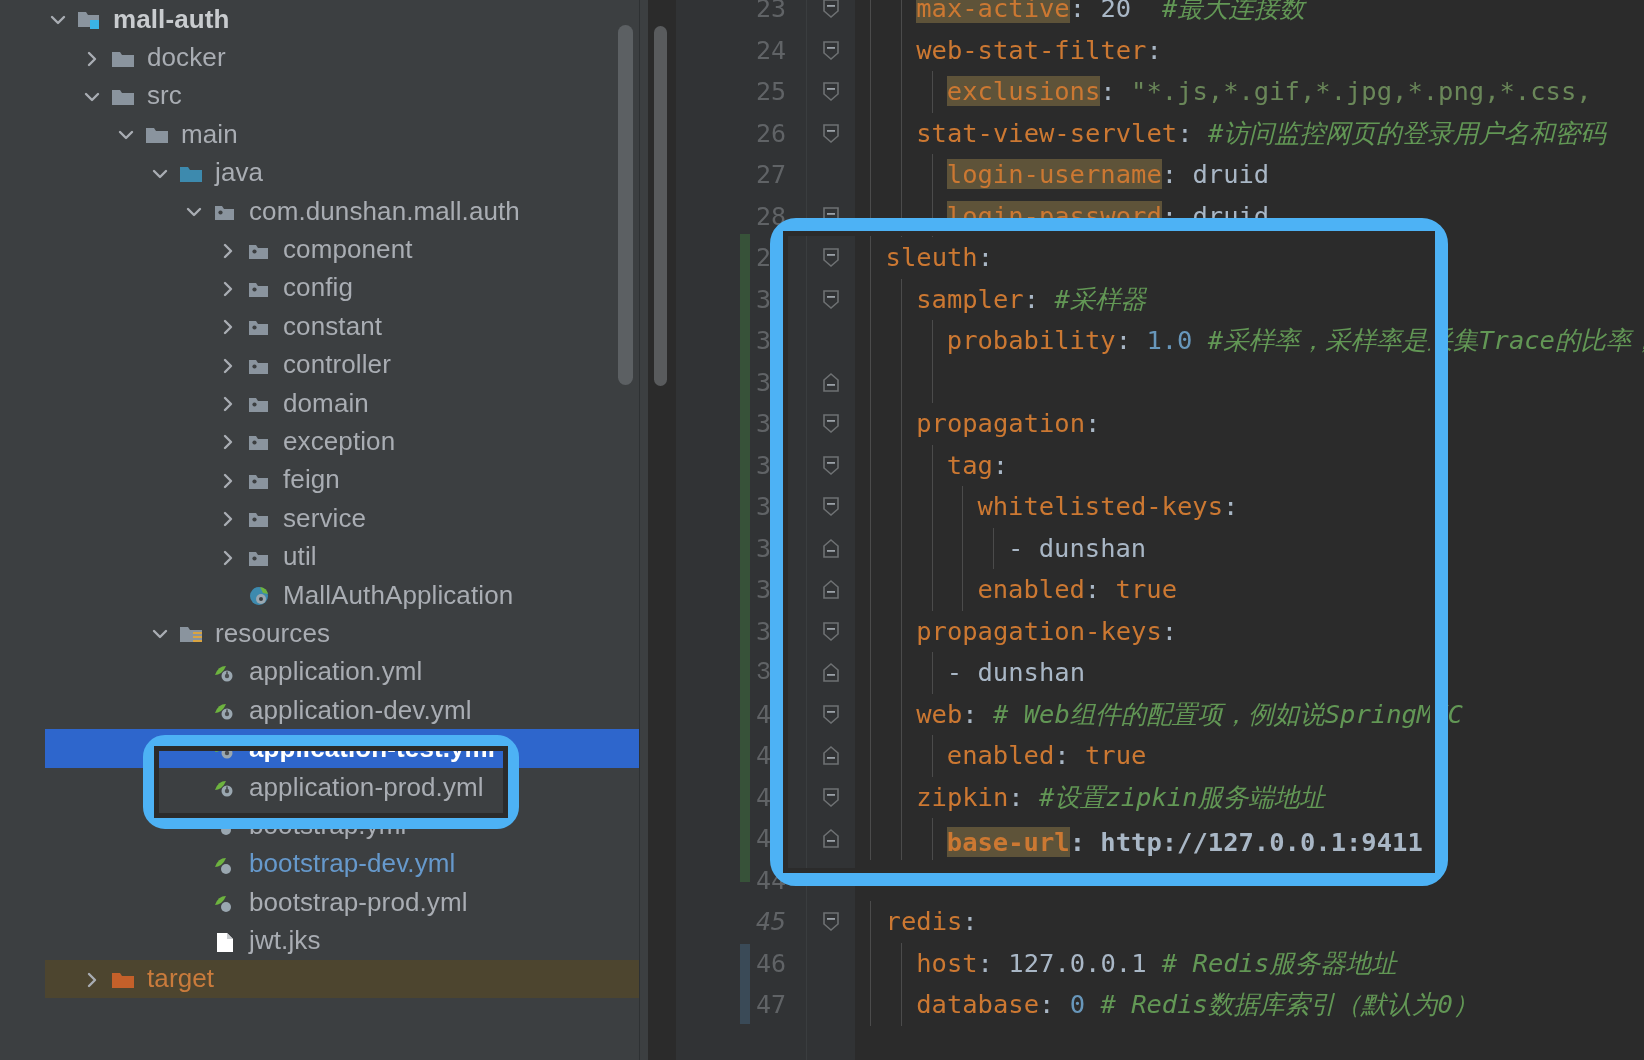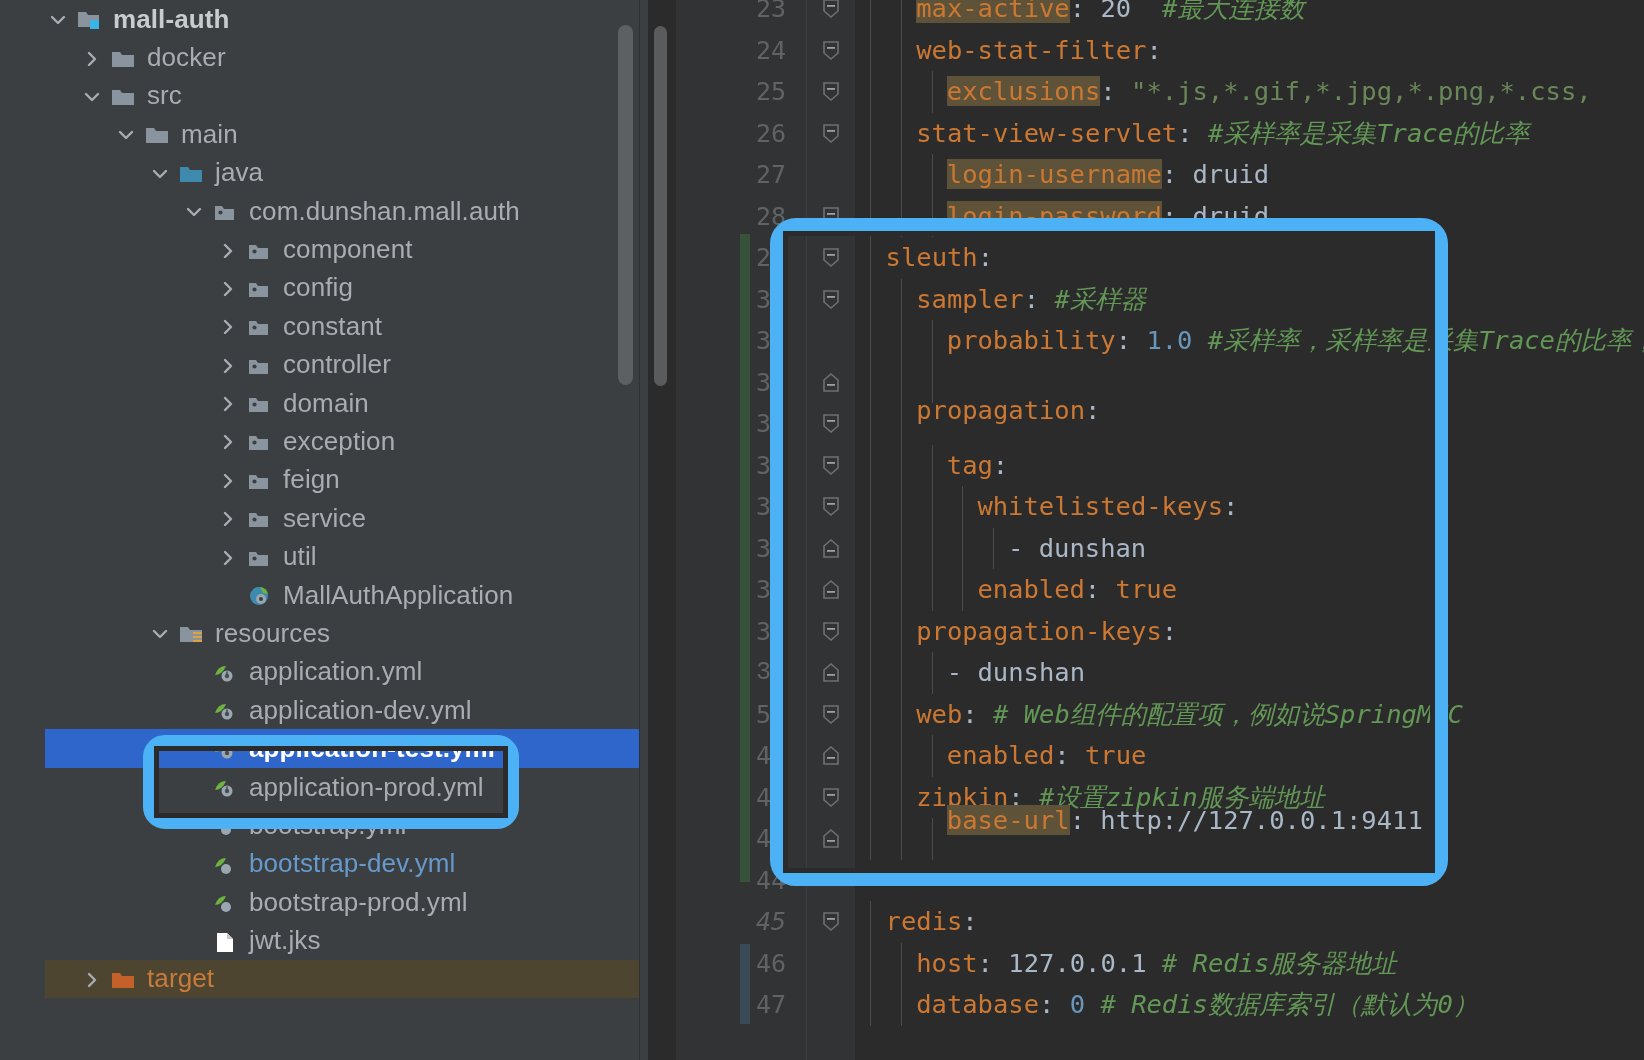--- a/index.html
+++ b/index.html
@@ -599,21 +599,21 @@
         <div class="lnum" style="top: 278.5px;">30</div>
         <div class="lnum" style="top: 320px;">31</div>
         <div class="lnum" style="top: 361.5px;">32</div>
         <div class="lnum" style="top: 403px;">33</div>
         <div class="lnum" style="top: 444.5px;">34</div>
         <div class="lnum" style="top: 486px;">35</div>
         <div class="lnum" style="top: 527.5px;">36</div>
         <div class="lnum" style="top: 569px;">37</div>
         <div class="lnum" style="top: 610.5px;">38</div>
         <div class="lnum" style="top: 652px; font-family: Liberation Mono, monospace;">39</div>
-        <div class="lnum" style="top: 693.5px;">50</div>
+        <div class="lnum" style="top: 693.5px;">40</div>
         <div class="lnum" style="top: 735px;">41</div>
         <div class="lnum" style="top: 776.5px;">42</div>
         <div class="lnum" style="top: 818px;">43</div>
         <div class="lnum" style="top: 859.5px;">44</div>
         <div class="lnum" style="top: 901px; font-style: italic;">45</div>
         <div class="lnum" style="top: 942.5px;">46</div>
         <div class="lnum" style="top: 984px;">47</div>
       </div>
     <div id="fold-strip">
         <div class="fold" style="top: -12px;"><svg width="24" height="42" viewBox="0 0 24 42">
@@ -706,21 +706,21 @@
         <div class="cline" style="top: -12px; padding-left: 61.2px;"><span class="kh">max-active</span><span class="p">: </span><span class="v">20</span><span class="p">  </span><span class="c">#最大连接数</span></div>
         <div class="indent-guide" style="left: 15.3px; top: 29.5px; height: 41.5px;"></div>
         <div class="indent-guide" style="left: 45.9px; top: 29.5px; height: 41.5px;"></div>
         <div class="cline" style="top: 29.5px; padding-left: 61.2px;"><span class="k">web-stat-filter</span><span class="p">:</span></div>
         <div class="indent-guide" style="left: 15.3px; top: 71px; height: 41.5px;"></div>
         <div class="indent-guide" style="left: 45.9px; top: 71px; height: 41.5px;"></div>
         <div class="indent-guide" style="left: 76.5px; top: 71px; height: 41.5px;"></div>
         <div class="cline" style="top: 71px; padding-left: 91.8px;"><span class="kh">exclusions</span><span class="p">: </span><span class="s">"*.js,*.gif,*.jpg,*.png,*.css,</span></div>
         <div class="indent-guide" style="left: 15.3px; top: 112.5px; height: 41.5px;"></div>
         <div class="indent-guide" style="left: 45.9px; top: 112.5px; height: 41.5px;"></div>
-        <div class="cline" style="top: 112.5px; padding-left: 61.2px;"><span class="k">stat-view-servlet</span><span class="p">: </span><span class="c">#采样率是采集Trace的比率</span></div>
+        <div class="cline" style="top: 112.5px; padding-left: 61.2px;"><span class="k">stat-view-servlet</span><span class="p">: </span><span class="c">#访问监控网页的登录用户名和密码</span></div>
         <div class="indent-guide" style="left: 15.3px; top: 154px; height: 41.5px;"></div>
         <div class="indent-guide" style="left: 45.9px; top: 154px; height: 41.5px;"></div>
         <div class="indent-guide" style="left: 76.5px; top: 154px; height: 41.5px;"></div>
         <div class="cline" style="top: 154px; padding-left: 91.8px;"><span class="kh">login-username</span><span class="p">: </span><span class="v">druid</span></div>
         <div class="indent-guide" style="left: 15.3px; top: 195.5px; height: 41.5px;"></div>
         <div class="indent-guide" style="left: 45.9px; top: 195.5px; height: 41.5px;"></div>
         <div class="indent-guide" style="left: 76.5px; top: 195.5px; height: 41.5px;"></div>
         <div class="cline" style="top: 195.5px; padding-left: 91.8px;"><span class="kh">login-password</span><span class="p">: </span><span class="v">druid</span></div>
         <div class="indent-guide" style="left: 15.3px; top: 237px; height: 41.5px;"></div>
         <div class="cline" style="top: 237px; padding-left: 30.6px;"><span class="k">sleuth</span><span class="p">:</span></div>
@@ -729,21 +729,21 @@
         <div class="cline" style="top: 278.5px; padding-left: 61.2px;"><span class="k">sampler</span><span class="p">: </span><span class="c">#采样器</span></div>
         <div class="indent-guide" style="left: 15.3px; top: 320px; height: 41.5px;"></div>
         <div class="indent-guide" style="left: 45.9px; top: 320px; height: 41.5px;"></div>
         <div class="indent-guide" style="left: 76.5px; top: 320px; height: 41.5px;"></div>
         <div class="cline" style="top: 320px; padding-left: 91.8px;"><span class="k">probability</span><span class="p">: </span><span class="num">1.0</span><span class="p"> </span><span class="c">#采样率，采样率是采集Trace的比率，</span></div>
         <div class="indent-guide" style="left: 15.3px; top: 361.5px; height: 41.5px;"></div>
         <div class="indent-guide" style="left: 45.9px; top: 361.5px; height: 41.5px;"></div>
         <div class="indent-guide" style="left: 76.5px; top: 361.5px; height: 41.5px;"></div>
         <div class="indent-guide" style="left: 15.3px; top: 403px; height: 41.5px;"></div>
         <div class="indent-guide" style="left: 45.9px; top: 403px; height: 41.5px;"></div>
-        <div class="cline" style="top: 390px; padding-left: 61.2px;"><span class="k">propagation</span><span class="p">:</span></div>
+        <div class="cline" style="top: 403px; padding-left: 61.2px;"><span class="k">propagation</span><span class="p">:</span></div>
         <div class="indent-guide" style="left: 15.3px; top: 444.5px; height: 41.5px;"></div>
         <div class="indent-guide" style="left: 45.9px; top: 444.5px; height: 41.5px;"></div>
         <div class="indent-guide" style="left: 76.5px; top: 444.5px; height: 41.5px;"></div>
         <div class="cline" style="top: 444.5px; padding-left: 91.8px;"><span class="k">tag</span><span class="p">:</span></div>
         <div class="indent-guide" style="left: 15.3px; top: 486px; height: 41.5px;"></div>
         <div class="indent-guide" style="left: 45.9px; top: 486px; height: 41.5px;"></div>
         <div class="indent-guide" style="left: 76.5px; top: 486px; height: 41.5px;"></div>
         <div class="indent-guide" style="left: 107.1px; top: 486px; height: 41.5px;"></div>
         <div class="cline" style="top: 486px; padding-left: 122.4px;"><span class="k">whitelisted-keys</span><span class="p">:</span></div>
         <div class="indent-guide" style="left: 15.3px; top: 527.5px; height: 41.5px;"></div>
@@ -770,21 +770,21 @@
         <div class="indent-guide" style="left: 15.3px; top: 735px; height: 41.5px;"></div>
         <div class="indent-guide" style="left: 45.9px; top: 735px; height: 41.5px;"></div>
         <div class="indent-guide" style="left: 76.5px; top: 735px; height: 41.5px;"></div>
         <div class="cline" style="top: 735px; padding-left: 91.8px;"><span class="k">enabled</span><span class="p">: </span><span class="k">true</span></div>
         <div class="indent-guide" style="left: 15.3px; top: 776.5px; height: 41.5px;"></div>
         <div class="indent-guide" style="left: 45.9px; top: 776.5px; height: 41.5px;"></div>
         <div class="cline" style="top: 776.5px; padding-left: 61.2px;"><span class="k">zipkin</span><span class="p">: </span><span class="c">#设置zipkin服务端地址</span></div>
         <div class="indent-guide" style="left: 15.3px; top: 818px; height: 41.5px;"></div>
         <div class="indent-guide" style="left: 45.9px; top: 818px; height: 41.5px;"></div>
         <div class="indent-guide" style="left: 76.5px; top: 818px; height: 41.5px;"></div>
-        <div class="cline" style="top: 800px; padding-left: 91.8px;"><span class="kh">base-url</span><span class="p">: </span><span class="v">http://127.0.0.1:9411</span></div>
+        <div class="cline" style="top: 822px; padding-left: 91.8px; font-weight: bold;"><span class="kh">base-url</span><span class="p">: </span><span class="v">http://127.0.0.1:9411</span></div>
         <div class="cline" style="top: 859.5px; padding-left: 0px;"></div>
         <div class="indent-guide" style="left: 15.3px; top: 901px; height: 41.5px;"></div>
         <div class="cline" style="top: 901px; padding-left: 30.6px;"><span class="k">redis</span><span class="p">:</span></div>
         <div class="indent-guide" style="left: 15.3px; top: 942.5px; height: 41.5px;"></div>
         <div class="indent-guide" style="left: 45.9px; top: 942.5px; height: 41.5px;"></div>
         <div class="cline" style="top: 942.5px; padding-left: 61.2px;"><span class="k">host</span><span class="p">: </span><span class="v">127.0.0.1</span><span class="p"> </span><span class="c"># Redis服务器地址</span></div>
         <div class="indent-guide" style="left: 15.3px; top: 984px; height: 41.5px;"></div>
         <div class="indent-guide" style="left: 45.9px; top: 984px; height: 41.5px;"></div>
         <div class="cline" style="top: 984px; padding-left: 61.2px;"><span class="k">database</span><span class="p">: </span><span class="num">0</span><span class="p"> </span><span class="c"># Redis数据库索引（默认为0）</span></div>
       </div>

